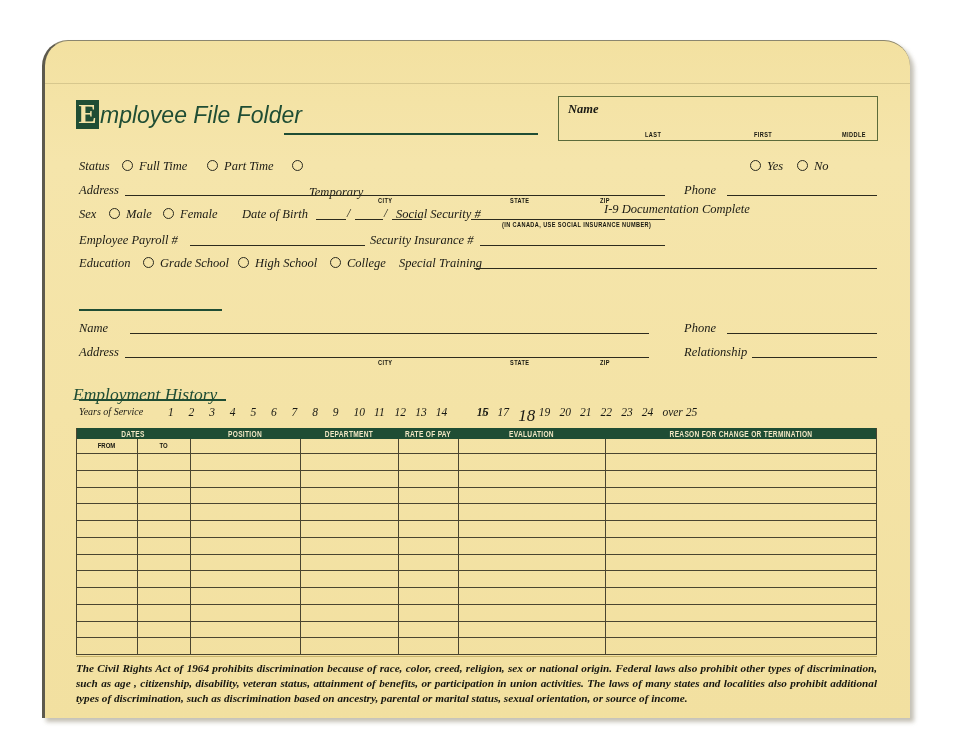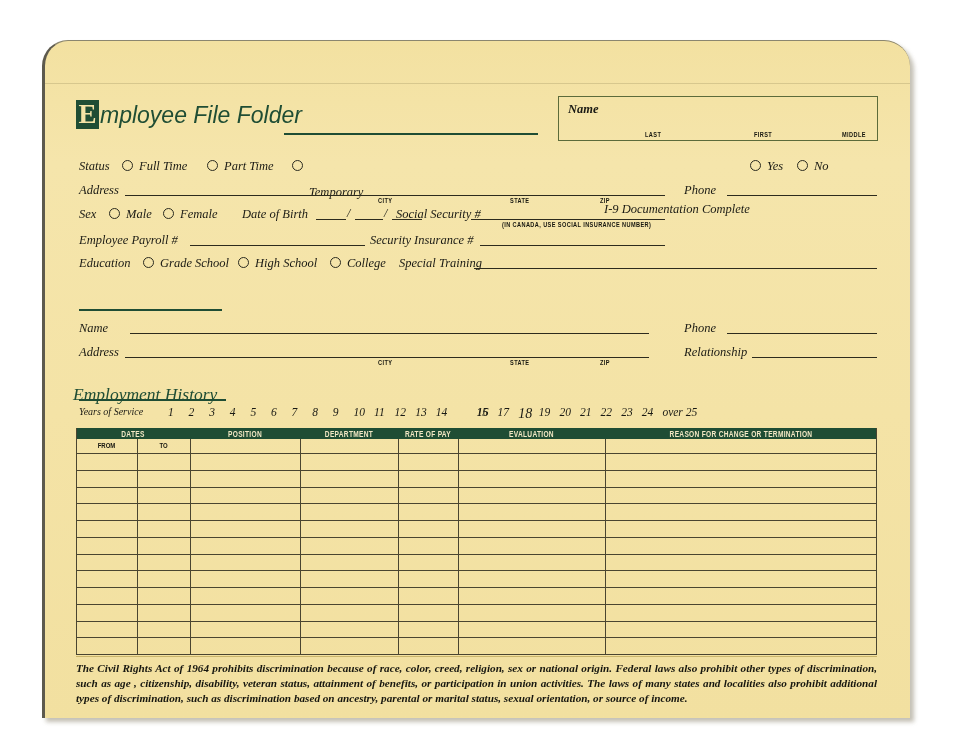--- a/index.html
+++ b/index.html
@@ -351,21 +351,21 @@
       <div class="lbl" style="left: 312.2px; top: 406px; font-size: 11.5px;">8</div>
       <div class="lbl" style="left: 332.8px; top: 406px; font-size: 11.5px;">9</div>
       <div class="lbl" style="left: 353.4px; top: 406px; font-size: 11.5px;">10</div>
       <div class="lbl" style="left: 374px; top: 406px; font-size: 11.5px;">11</div>
       <div class="lbl" style="left: 394.6px; top: 406px; font-size: 11.5px;">12</div>
       <div class="lbl" style="left: 415.2px; top: 406px; font-size: 11.5px; text-align: center;">13</div>
       <div class="lbl" style="left: 435.8px; top: 406px; font-size: 11.5px;">14</div>
       <div class="lbl" style="left: 456.4px; top: 406px; font-size: 11.5px; margin-left: 20px;">15</div>
       <div class="lbl" style="left: 477px; top: 406px; font-size: 11.5px;">16</div>
       <div class="lbl" style="left: 497.6px; top: 406px; font-size: 11.5px;">17</div>
-      <div class="lbl" style="left: 518.2px; top: 406px; font-size: 14px; font-family: Liberation Serif, serif;">18</div>
+      <div class="lbl" style="left: 518.2px; top: 406px; font-size: 17px; font-family: Liberation Serif, serif;">18</div>
       <div class="lbl" style="left: 538.8px; top: 406px; font-size: 11.5px;">19</div>
       <div class="lbl" style="left: 559.4px; top: 406px; font-size: 11.5px;">20</div>
       <div class="lbl" style="left: 580px; top: 406px; font-size: 11.5px;">21</div>
       <div class="lbl" style="left: 600.6px; top: 406px; font-size: 11.5px;">22</div>
       <div class="lbl" style="left: 621.2px; top: 406px; font-size: 11.5px;">23</div>
       <div class="lbl" style="left: 641.8px; top: 406px; font-size: 11.5px;">24</div>
       <div class="lbl" style="left: 662.4px; top: 406px; font-size: 11.5px;">over 25</div>
     </div>
 
   <div id="emp-table">

